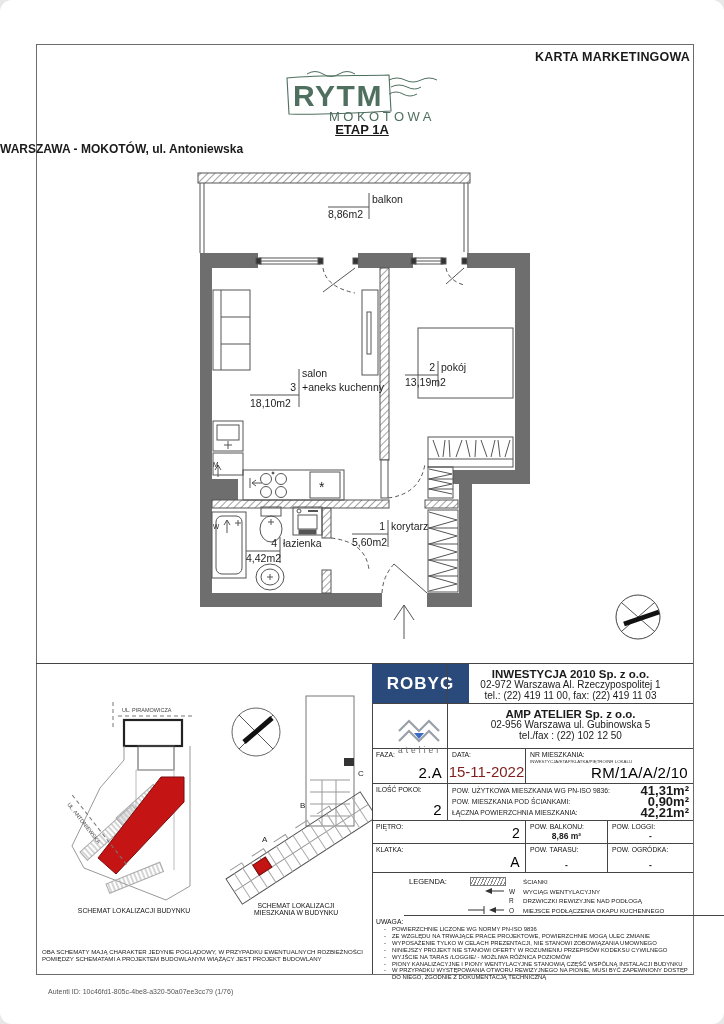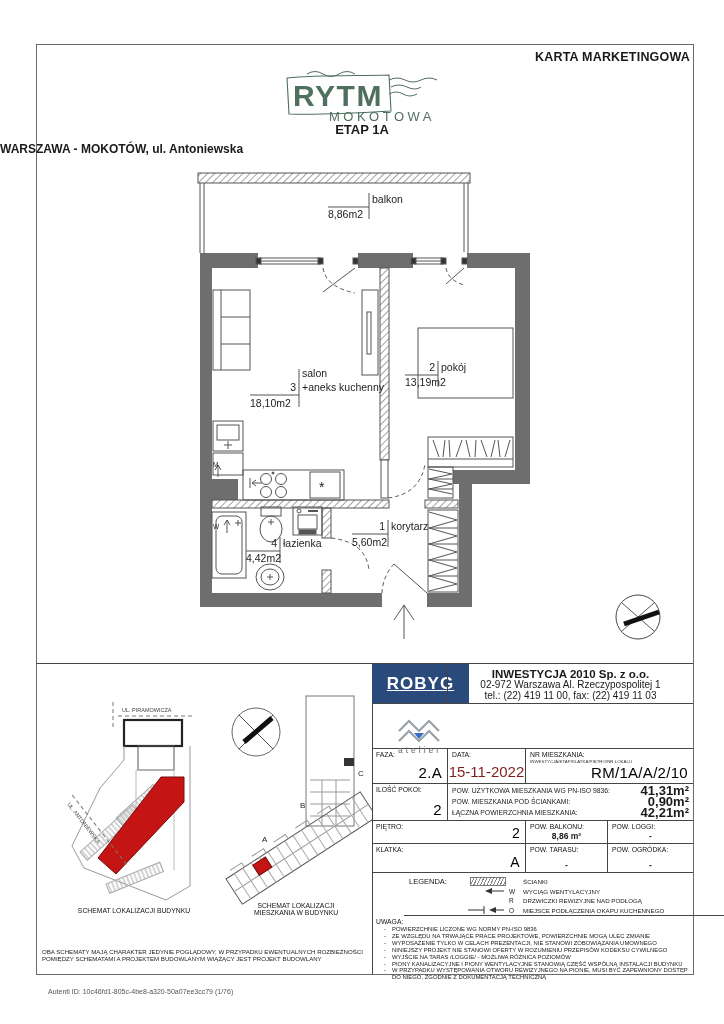--- a/index.html
+++ b/index.html
@@ -1,21 +1,21 @@
 <!DOCTYPE html>
 <html><head>
 <meta charset="utf-8">
 <style>
   html,body{margin:0;padding:0;background:#e8e8e8;}
   #page{position:relative;width:724px;height:1024px;background:#fff;margin:0 auto;
-        font-family:"Liberation Sans",sans-serif;color:#1a1a1a;overflow:hidden;}
+        font-family:"Liberation Sans",sans-serif;color:#1a1a1a;overflow:hidden;border-radius:12px;}
   .abs{position:absolute;}
   #frame{left:36px;top:44px;width:656px;height:929px;border:1px solid #6b6b6b;}
   #karta{right:34px;top:50px;font-size:12.5px;font-weight:700;letter-spacing:.2px;}
-  #etap{left:0;top:122px;width:724px;text-align:center;font-size:13px;font-weight:600;}
+  #etap{left:0;top:122px;width:724px;text-align:center;font-size:13px;font-weight:600;text-decoration:underline;}
   #addr{left:0;top:142px;width:724px;text-align:left;font-size:12px;font-weight:600;}
   #footer{left:48px;top:988px;font-size:7px;color:#555;}
   svg text{font-family:"Liberation Sans",sans-serif;}
   
   #bottom{left:36px;top:663px;width:657px;height:310px;border-top:1px solid #444;}
   #leftcell{left:0;top:0;width:336px;height:310px;border-right:1px solid #444;}
   #rightcell{left:336px;top:0;width:321px;height:310px;font-size:7px;}
   .row{position:absolute;left:0;width:321px;border-bottom:1px solid #444;box-sizing:border-box;}
   .cell{position:absolute;top:0;bottom:0;box-sizing:border-box;padding:2px 4px;}
   .cell+.cell{border-left:1px solid #444;}
@@ -321,38 +321,43 @@
       <div class="abs captxt" style="left:190px;top:238px;width:140px;">
         <div>SCHEMAT LOKALIZACJI</div>
         <div>MIESZKANIA W BUDYNKU</div>
       </div>
       <div class="abs" id="note">OBA SCHEMATY MAJĄ CHARAKTER JEDYNIE POGLĄDOWY, W PRZYPADKU EWENTUALNYCH ROZBIEŻNOŚCI POMIĘDZY SCHEMATAMI A PROJEKTEM BUDOWLANYM WIĄŻĄCY JEST PROJEKT BUDOWLANY</div>
     </div>
 
     <div class="abs" id="rightcell">
 
       <div class="row" style="top:0;height:40px;">
-        <div class="cell" id="robygbox" style="left:0;width:97px;padding:12px;text-decoration:underline;">ROBYG</div>
+        <div class="cell" id="robygbox" style="left:0;width:97px;padding:12px;">ROBYG</div>
         <div class="cell" style="left:75px;width:246px;">
           <div class="coname">INWESTYCJA 2010 Sp. z o.o.</div>
           <div class="coline">02-972 Warszawa Al. Rzeczypospolitej 1</div>
           <div class="coline">tel.: (22) 419 11 00, fax: (22) 419 11 03</div>
         </div>
       </div>
 
       <div class="row" style="top:40px;height:45px;">
         <div class="cell" style="left:0;width:75px;padding:11px;">
           <svg width="73" height="42" viewBox="0 0 73 42">
             <g stroke="#9aa0a8" stroke-width="2.2" fill="none">
               <path d="M16,16 L26,6 L36,16 L46,6 L56,16"></path>
               <path d="M16,26 L26,16 L36,26 L46,16 L56,26"></path>
             </g>
             <polygon points="31,18 41,18 36,24" fill="#3a6bc4"></polygon>
             <text x="37" y="38" text-anchor="middle" font-size="8.5" letter-spacing="3" fill="#666">atelier</text>
           </svg>
+        </div>
+        <div class="cell" style="left:75px;width:246px;">
+          <div class="coname">AMP ATELIER Sp. z o.o.</div>
+          <div class="coline">02-956 Warszawa ul. Gubinowska 5</div>
+          <div class="coline">tel./fax : (22) 102 12 50</div>
         </div>
       </div>
 
       <div class="row" style="top:85px;height:35px;padding-left:32px;">
         <div class="cell" style="left:0;width:75px;">
           <div class="lbl">FAZA:</div>
           <div class="bigval">2.A</div>
         </div>
         <div class="cell" style="left:75px;width:78px;">
           <div class="lbl">DATA:</div>

